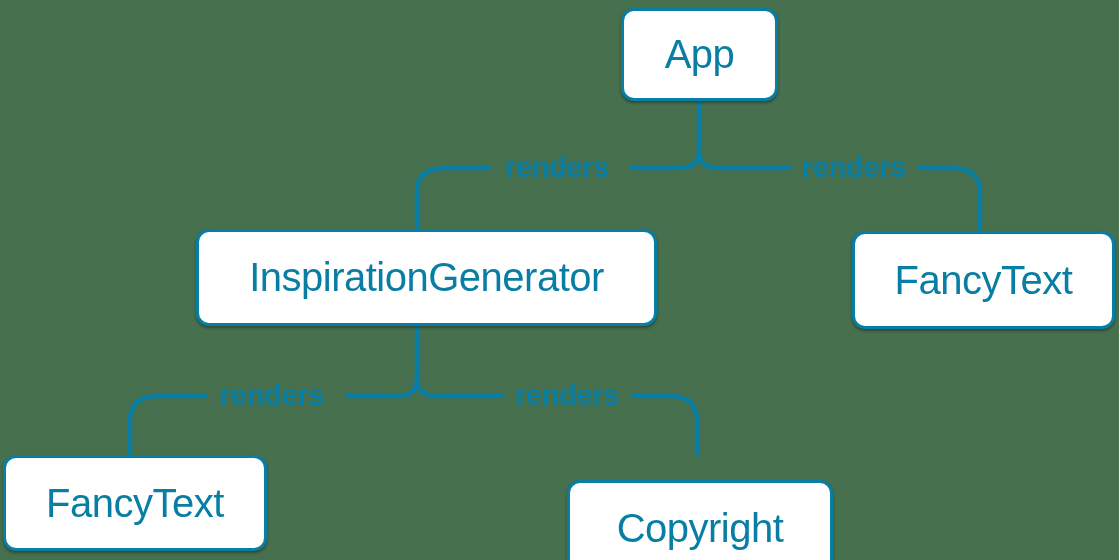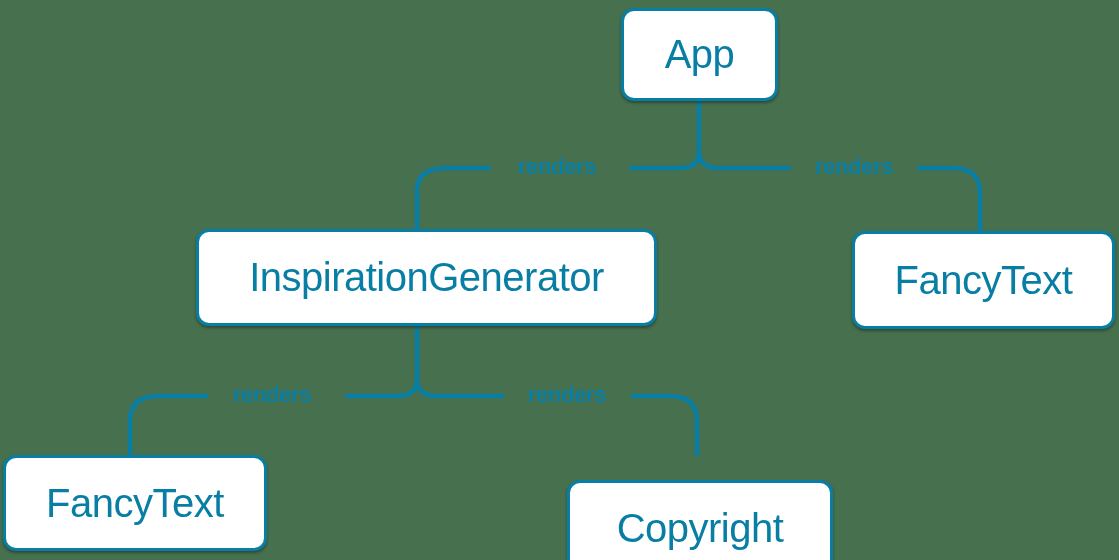--- a/index.html
+++ b/index.html
@@ -47,21 +47,21 @@
   }
   .node-app        { left: 621px; top: 8px;   width: 157px; height: 93px; }
   .node-insp       { left: 196px; top: 229px; width: 461px; height: 97px; justify-content: center; }
   .node-fancy-top  { left: 852px; top: 231px; width: 263px; height: 98px; }
   .node-fancy-bot  { left: 3px;   top: 455px; width: 264px; height: 96px; }
   .node-copyright  { left: 567px; top: 480px; width: 266px; height: 96px; align-items: center; }
   .edge-label {
     position: absolute;
     transform: translate(-50%, -50%);
     color: var(--accent);
-    font-size: 22px;
+    font-size: 29px;
     font-weight: 600;
     letter-spacing: -0.3px;
     white-space: nowrap;
   }
   .edge-label-1 { left: 557px; top: 167px; }
   .edge-label-2 { left: 854px; top: 167px; }
   .edge-label-3 { left: 272px; top: 395px; }
   .edge-label-4 { left: 567px; top: 395px; }
 </style>
 </head>

